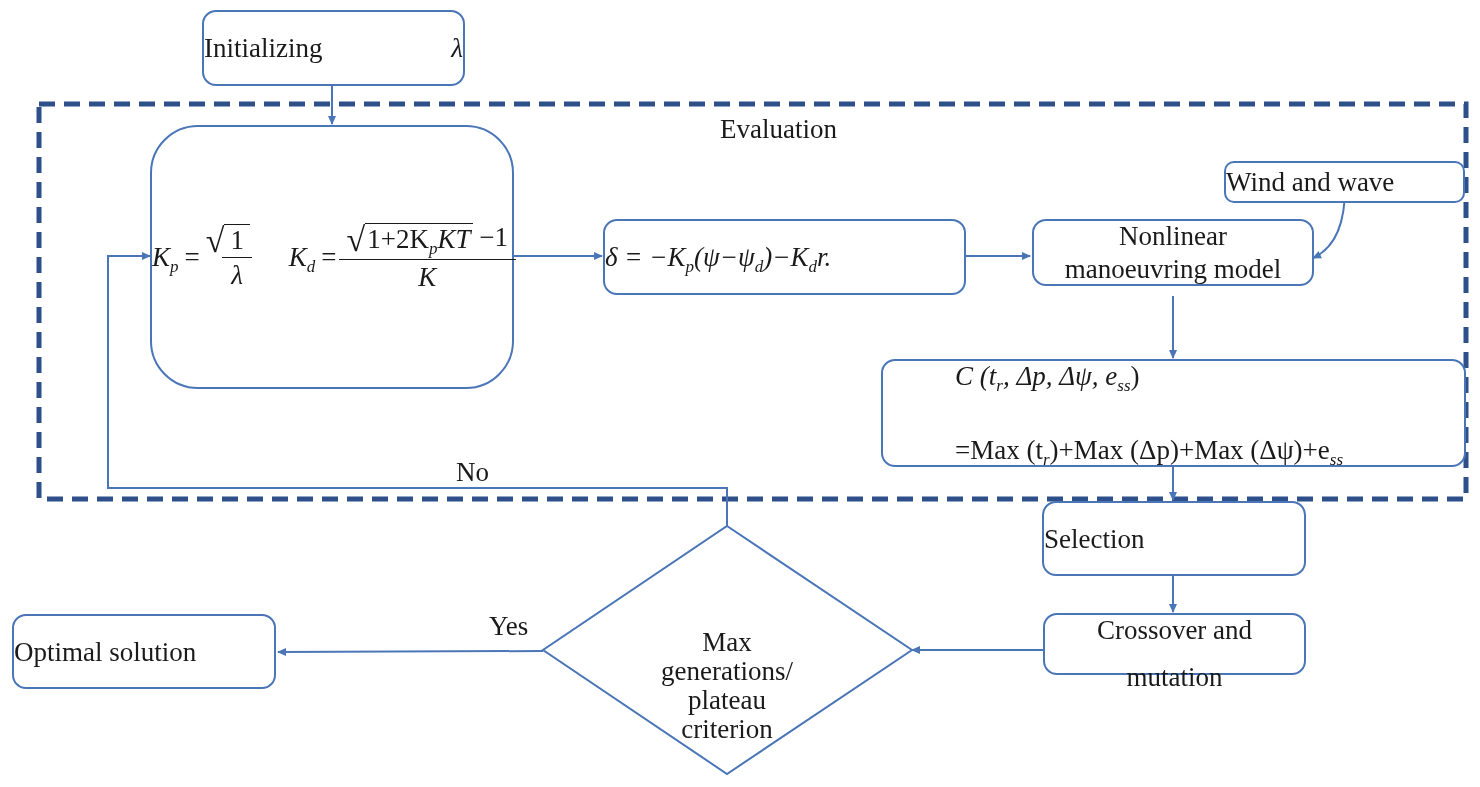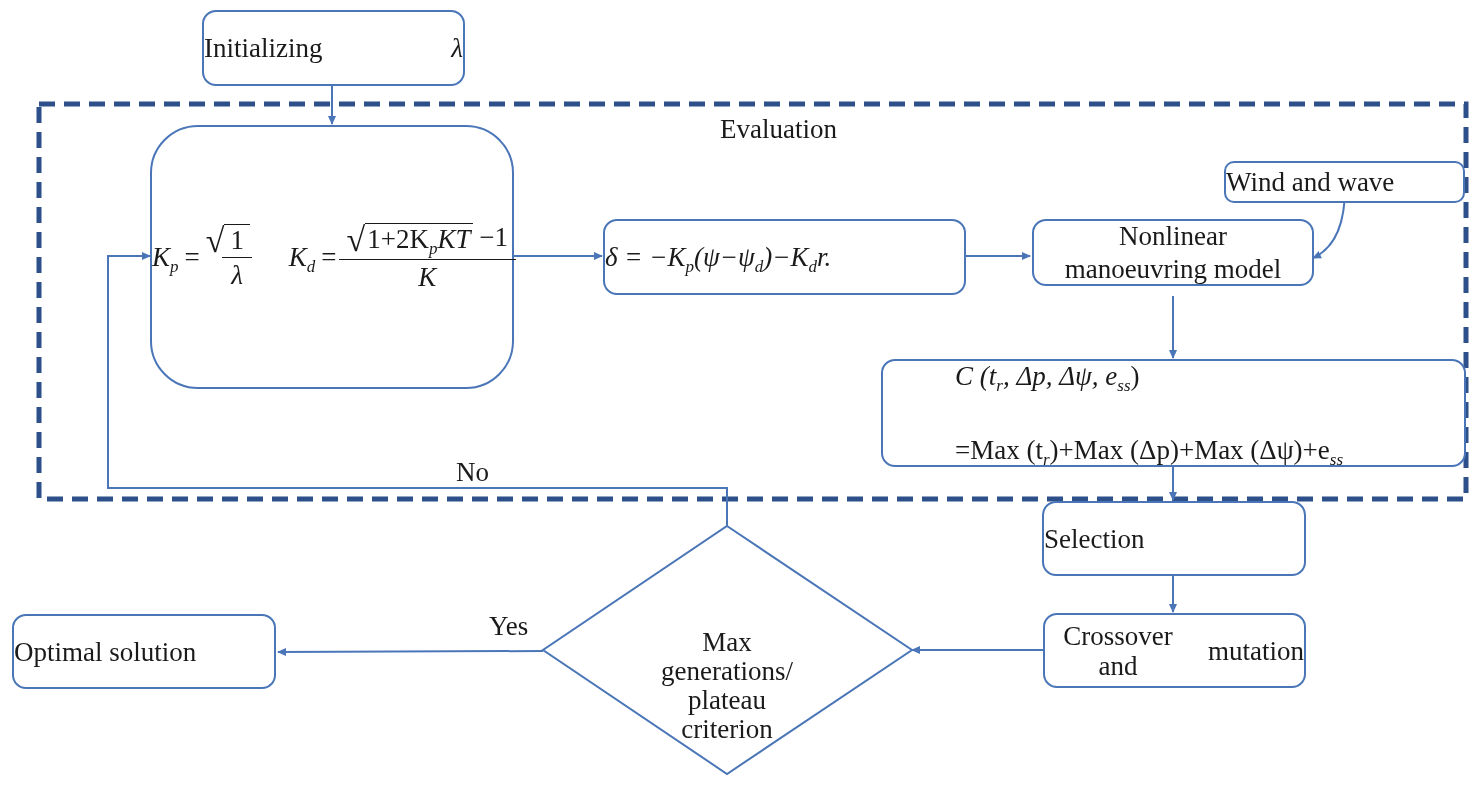--- a/index.html
+++ b/index.html
@@ -88,21 +88,21 @@
 
 <div class="box" style="left:881px;top:359px;width:585px;height:108px;flex-direction:column;align-items:flex-start;padding-left:72px;gap:6px;">
   <div><span class="m">C (t</span><sub>r</sub><span class="m">, Δp, Δψ, e</span><sub>ss</sub><span>)</span></div>
   <div><span>=Max (t</span><sub>r</sub><span>)+Max (Δp)+Max (Δψ)+e</span><sub>ss</sub></div>
 </div>
 
 <div class="box" style="left:1042px;top:501px;width:264px;height:75px;">
   <span>Selection</span>
 </div>
 
-<div class="box" style="left:1043px;top:613px;width:263px;height:75px;flex-direction:row;gap:17px;">
+<div class="box" style="left:1043px;top:613px;width:263px;height:62px;flex-direction:column;gap:17px;">
   <span>Crossover and</span>
   <span>mutation</span>
 </div>
 
 <div style="position:absolute;left:627px;top:590px;width:200px;text-align:center;font-size:27px;line-height:29px;margin-top:38px;">
   <div>Max</div>
   <div>generations/</div>
   <div>plateau</div>
   <div>criterion</div>
 </div>

